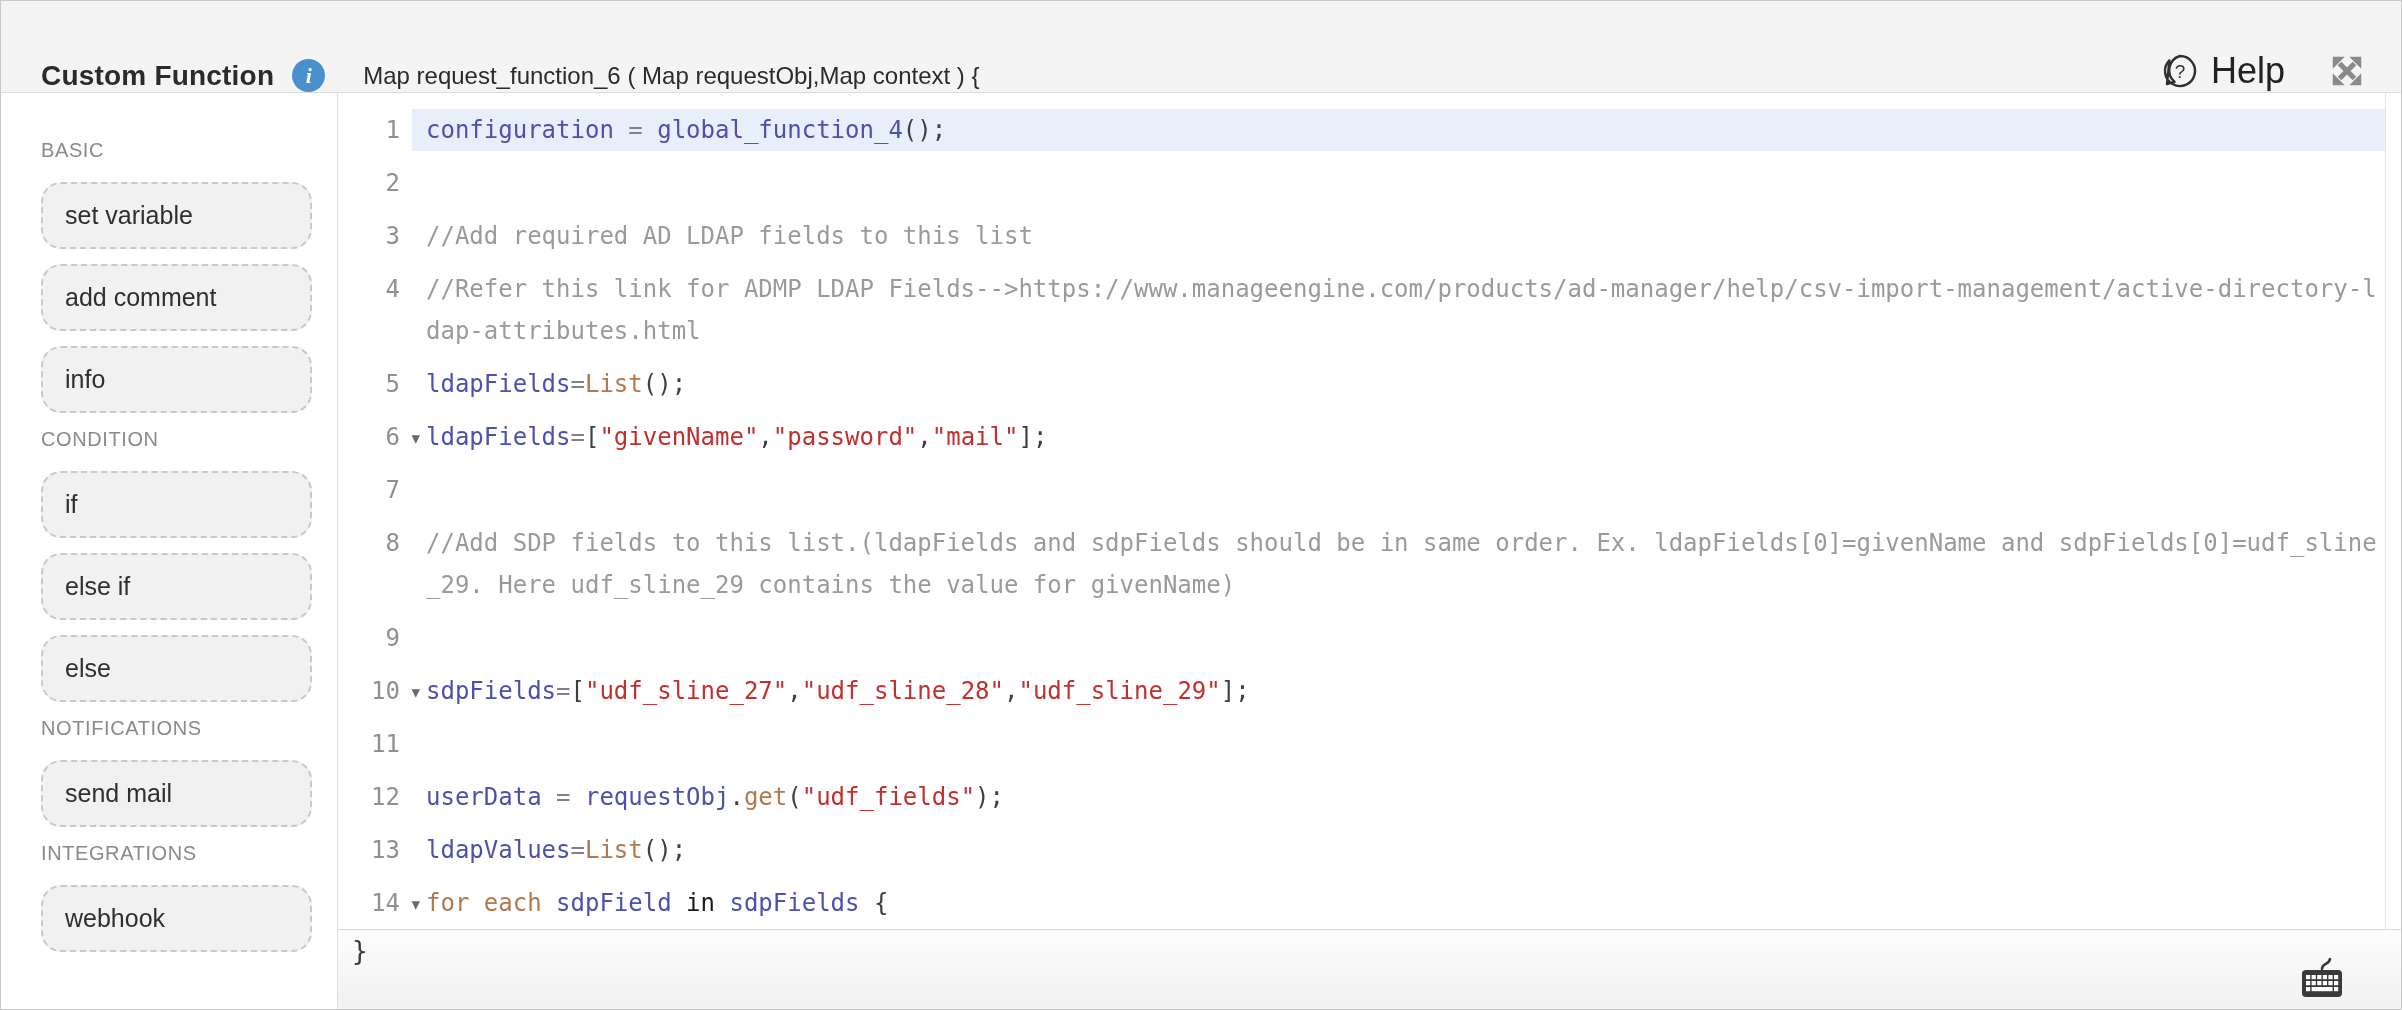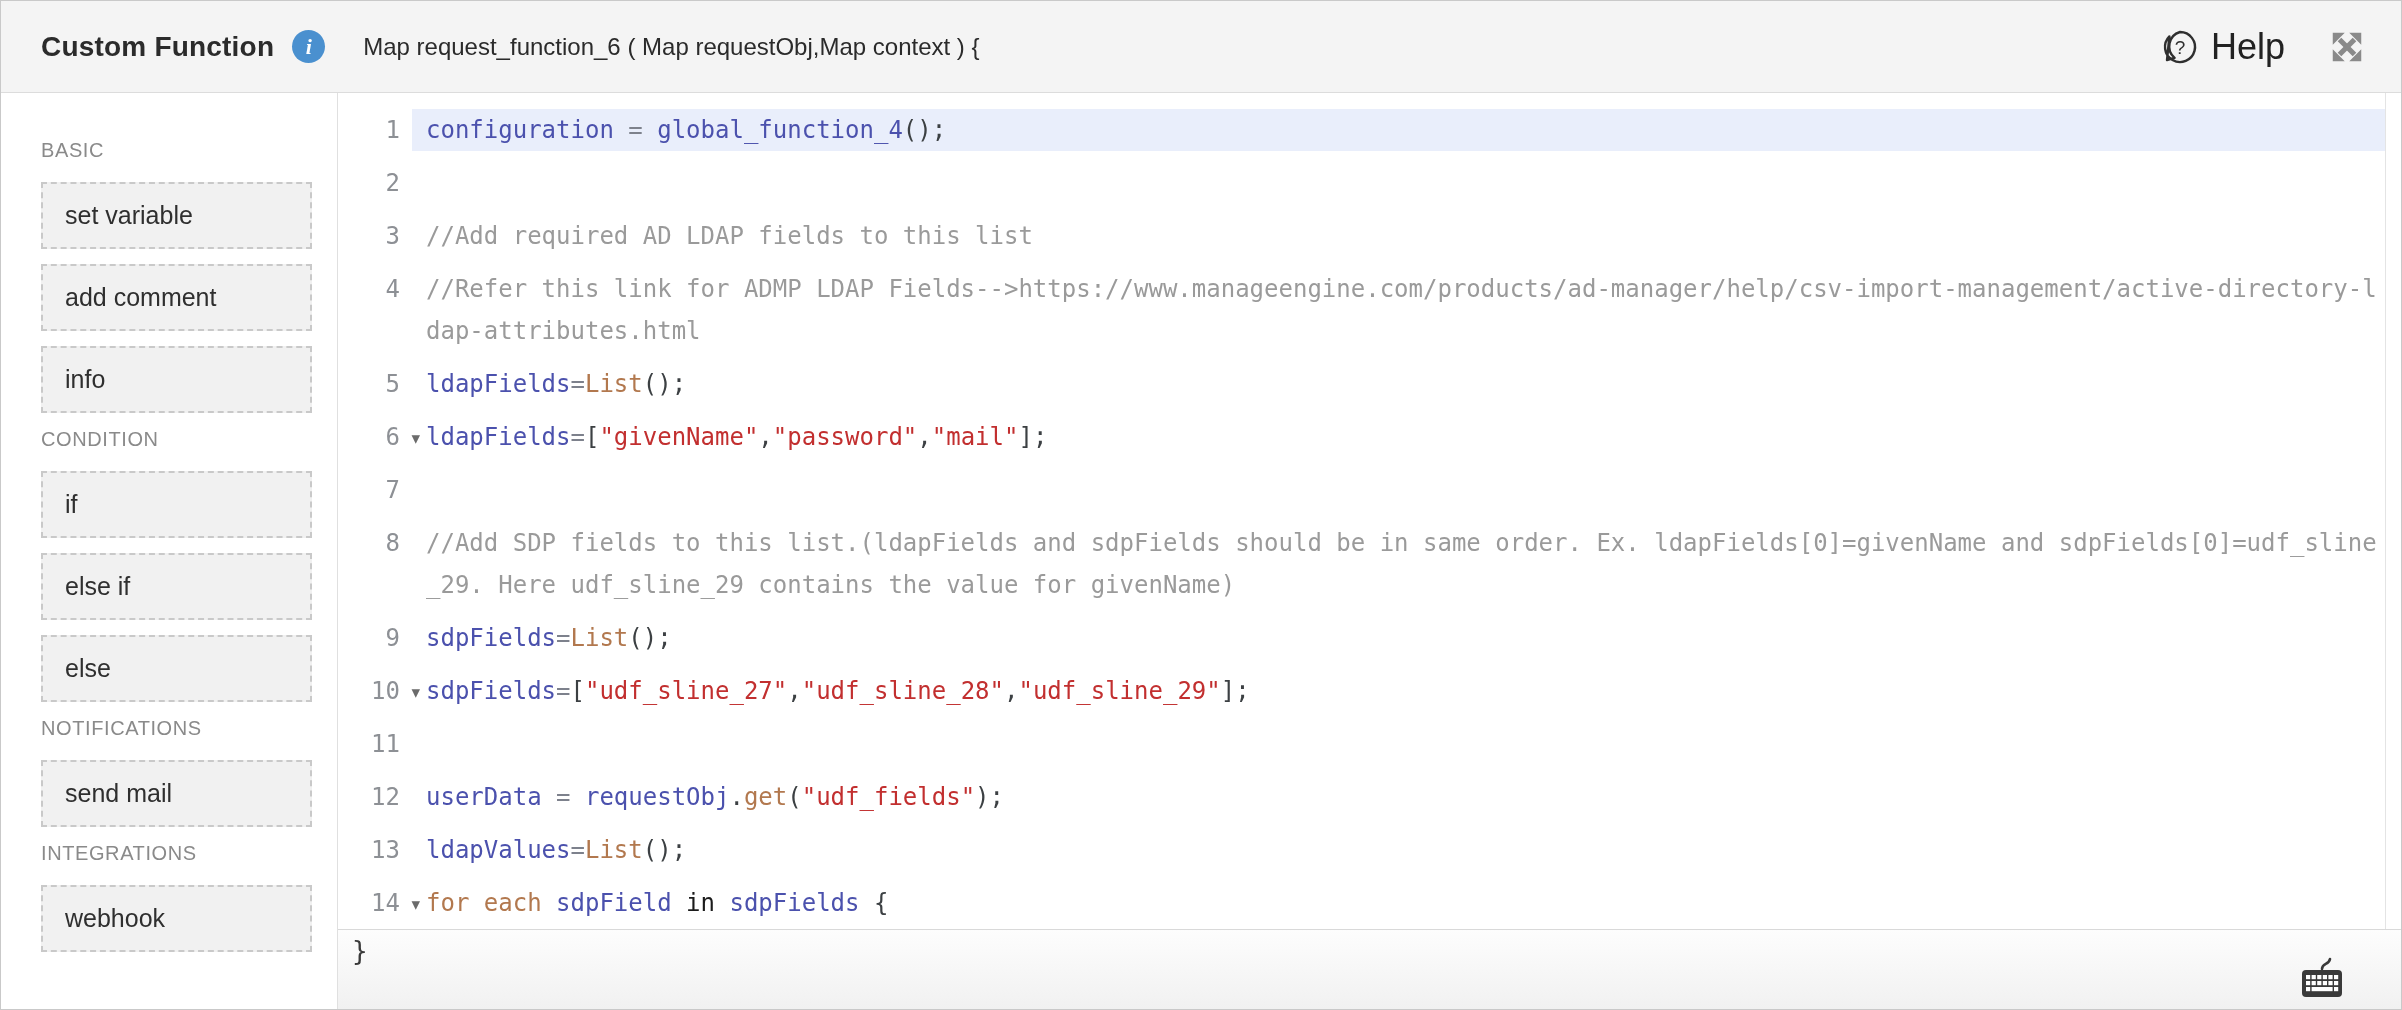--- a/index.html
+++ b/index.html
@@ -1,21 +1,21 @@
 <!DOCTYPE html>
 <html style="--variable: #4b51ad; --string: #c22f2f; --function: #b2784e; --keyword: #b2784e; --keyword_dark: #1b1b1b; --comment: #9a9a9a; --operator: #7d818c; --punct: #3c4043; --active_line_bg: #e9eefb; --line_number: #8d9095;"><head>
 <meta charset="utf-8">
 <style>
   html,body{margin:0;padding:0;background:#e9e9e9;font-family:"Liberation Sans",sans-serif;}
   .app{width:2402px;height:1010px;box-sizing:border-box;background:#fff;border:1px solid #c9c9c9;
        display:flex;flex-direction:column;overflow:hidden;position:relative;}
 
   
   .hdr{height:92px;min-height:92px;background:#f4f4f4;border-bottom:1px solid #dcdcdc;
-       display:flex;align-items:center;justify-content:space-between;padding:0 36px 0 40px;box-sizing:border-box;}
+       display:flex;align-items:flex-end;justify-content:space-between;padding:0 36px 0 40px;box-sizing:border-box;}
   .hdr-left{display:flex;align-items:center;}
   .app-title{font-size:28px;font-weight:700;color:#2b2b2b;letter-spacing:.2px;}
   .info-ic{width:33px;height:33px;border-radius:50%;background:#4a90cf;color:#fff;display:inline-flex;
            align-items:center;justify-content:center;font-family:"Liberation Serif",serif;font-style:italic;
            font-weight:700;font-size:22px;margin-left:18px;cursor:pointer;}
   .signature{font-size:24px;color:#2b2b2b;margin-left:38px;}
   .hdr-right{display:flex;align-items:center;gap:44px;}
   .help-btn{display:flex;align-items:center;gap:12px;cursor:pointer;}
   .help-txt{font-size:36px;color:#222;}
   .help-ic svg{display:block;}
@@ -23,21 +23,21 @@
   .expand-ic svg{display:block;}
 
   
   .body{flex:1;display:flex;min-height:0;}
 
   
   .sidebar{width:337px;min-width:337px;box-sizing:border-box;border-right:1px solid #e0e0e0;
            padding:46px 25px 10px 40px;overflow:hidden;background:#fff;}
   .sb-section{margin-bottom:11px;}
   .sb-label{font-size:20px;color:#8a8a8a;letter-spacing:.6px;margin-bottom:20px;}
-  .sb-btn{height:67px;box-sizing:border-box;border:2px dashed #c9c9c9;border-radius:0;background:#f1f1f1;
+  .sb-btn{height:67px;box-sizing:border-box;border:2px dashed #c9c9c9;border-radius:20px;background:#f1f1f1;
           color:#2f2f2f;font-size:25px;display:flex;align-items:center;padding-left:22px;margin-bottom:15px;
           cursor:grab;}
 
   
   .editor{flex:1;display:flex;flex-direction:column;min-width:0;position:relative;}
   .code-scroll{flex:1;overflow:hidden;padding-top:11px;position:relative;font-family:"DejaVu Sans Mono",monospace;
                font-size:24px;background:#fff;cursor:text;}
   .scroll-strip{position:absolute;top:0;right:0;width:15px;bottom:0;background:#fff;border-left:1px solid #e4e4e4;}
   .code-line{display:flex;min-height:42px;line-height:42px;padding:5px 0 6px 0;}
   .gutter{width:74px;min-width:74px;box-sizing:border-box;text-align:right;padding-right:12px;position:relative;
@@ -144,21 +144,20 @@
           <div class="code-line">
             <div class="gutter"><span>7</span></div>
             <div class="code-text"></div>
           </div>
           <div class="code-line">
             <div class="gutter"><span>8</span></div>
             <div class="code-text"><span class="cm-c">//Add SDP fields to this list.(ldapFields and sdpFields should be in same order. Ex. ldapFields[0]=givenName and sdpFields[0]=udf_sline_29. Here udf_sline_29 contains the value for givenName)</span></div>
           </div>
           <div class="code-line">
             <div class="gutter"><span>9</span></div>
-            <div class="code-text"><span class="cm-v">sdpFields</span><span class="cm-o">=</span><span class="cm-f">List</span><span class="cm-p">();</span></div>
           </div>
           <div class="code-line">
             <div class="gutter"><span>10</span><span class="fold">▾</span></div>
             <div class="code-text"><span class="cm-v">sdpFields</span><span class="cm-o">=</span><span class="cm-p">[</span><span class="cm-s">"udf_sline_27"</span><span class="cm-p">,</span><span class="cm-s">"udf_sline_28"</span><span class="cm-p">,</span><span class="cm-s">"udf_sline_29"</span><span class="cm-p">];</span></div>
           </div>
           <div class="code-line">
             <div class="gutter"><span>11</span></div>
             <div class="code-text"></div>
           </div>
           <div class="code-line">

